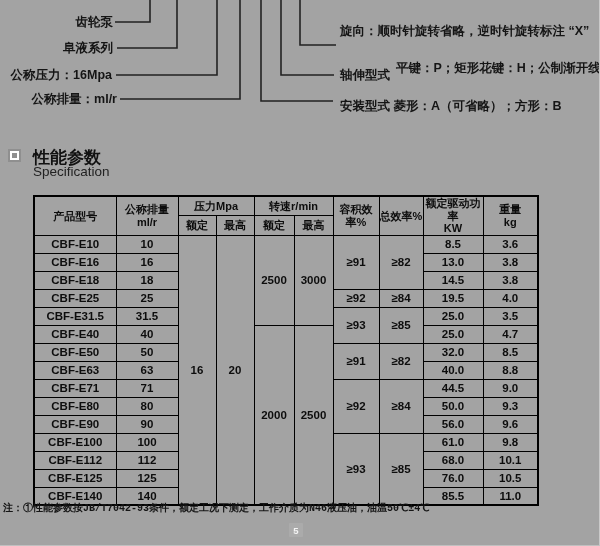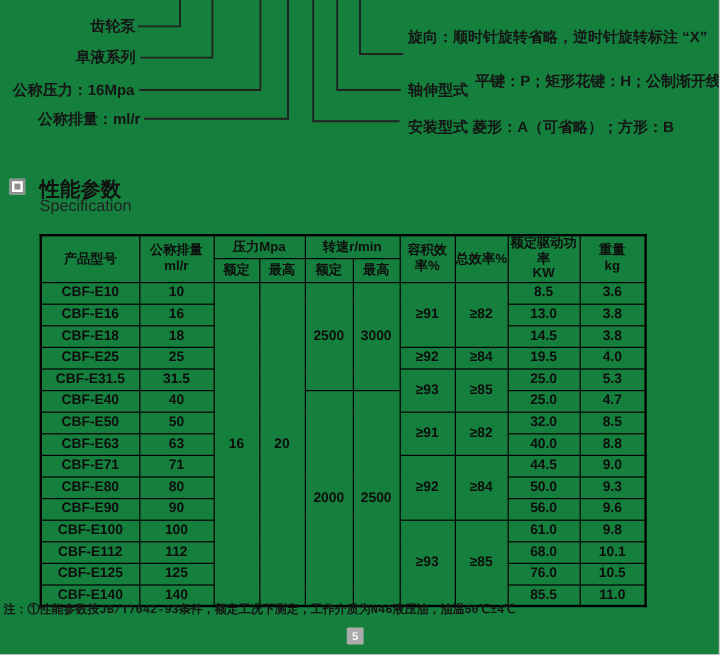--- a/index.html
+++ b/index.html
@@ -1,17 +1,17 @@
 <!DOCTYPE html>
 <html><head>
 <meta charset="utf-8">
 <style>
   html,body{margin:0;padding:0;background:#e9e9e9;}
   .page{
-    position:relative;width:600px;height:546px;background:#15803d;
+    position:relative;width:600px;height:546px;background:#a3a3a3;
     font-family:"Liberation Sans","DejaVu Sans",sans-serif;color:#111;
     overflow:hidden;border-right:1px solid #c9c9c9;border-bottom:1px solid #c0c0c0;
     box-sizing:border-box;
   }
   
   .diagram{position:absolute;left:0;top:0;width:600px;height:135px;}
   .diagram svg{position:absolute;left:0;top:0;}
   .dlabel{position:absolute;font-weight:bold;font-size:12.5px;line-height:14px;white-space:nowrap;color:#151515;}
   .dlabel.right-align{text-align:right;}
   .keyblock{position:absolute;font-weight:bold;font-size:12.5px;line-height:17px;white-space:nowrap;color:#151515;}
@@ -149,21 +149,21 @@
           <td>≥84</td>
           <td>19.5</td>
           <td>4.0</td>
         </tr>
         <tr>
           <td>CBF-E31.5</td>
           <td>31.5</td>
           <td rowspan="2">≥93</td>
           <td rowspan="2">≥85</td>
           <td>25.0</td>
-          <td>5.3</td>
+          <td>3.5</td>
         </tr>
         <tr>
           <td>CBF-E40</td>
           <td>40</td>
           <td rowspan="10">2000</td>
           <td rowspan="10">2500</td>
           <td>25.0</td>
           <td>4.7</td>
         </tr>
         <tr>

